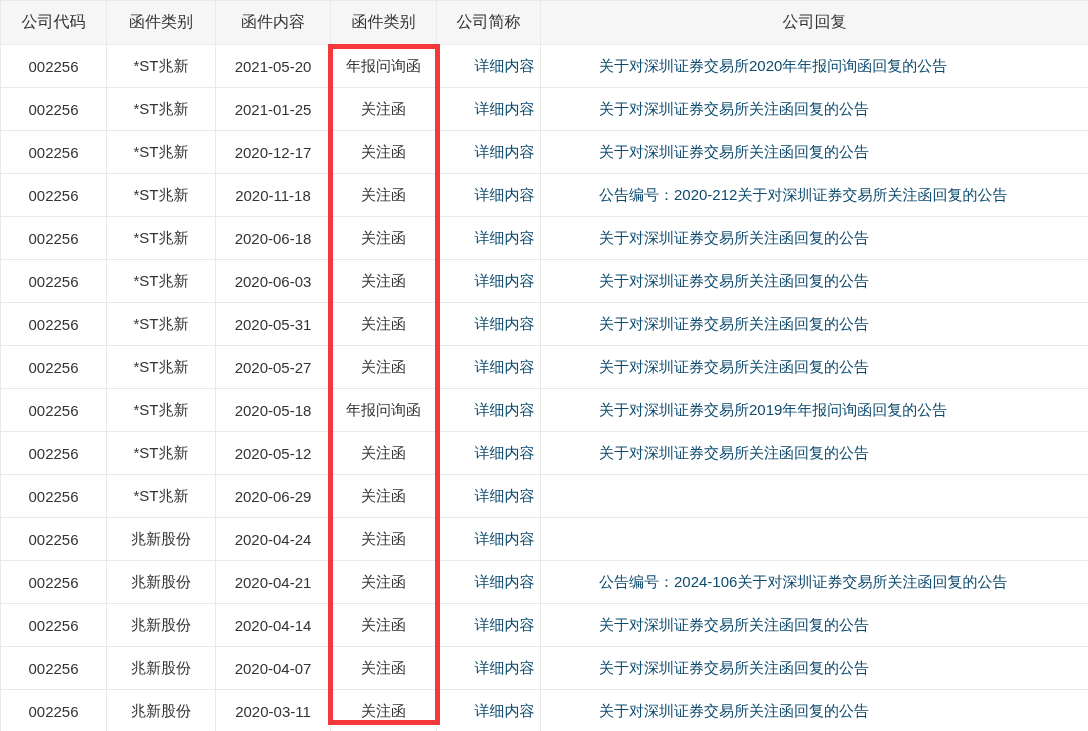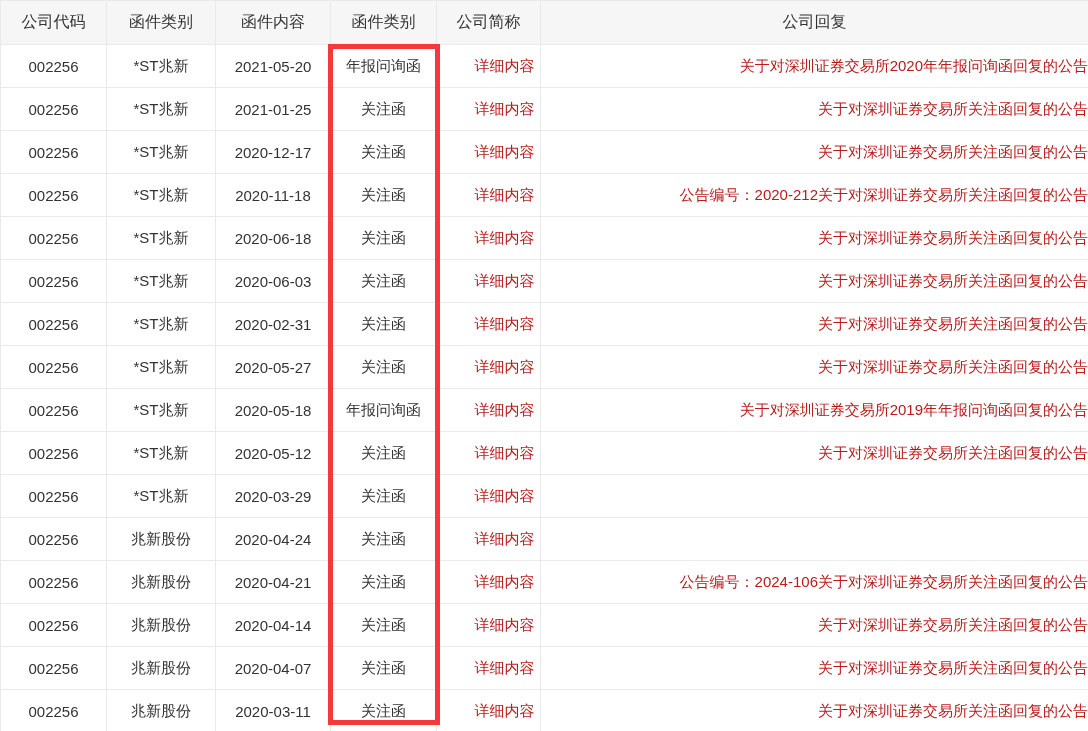--- a/index.html
+++ b/index.html
@@ -24,25 +24,25 @@
   }
   thead th{
     background:#f6f6f6;
     font-size:16px;
     font-weight:400;
     height:43px;
     color:#333333;
     margin-top:25px;
   }
   td.reply-cell{
-    text-align:right;
-    padding-left:19px;
+    text-align:left;
+    padding-left:26px;
   }
   .link{
-    color:#b91c1c;
+    color:#0c4a6e;
     text-decoration:none;
     cursor:pointer;
     margin-left:32px;
   }
   .highlight-rect{
     position:absolute;
     left:328px;
     top:44px;
     width:112px;
     height:681px;
@@ -143,21 +143,21 @@
     <td>
       <a class="link">详细内容</a>
     </td>
     <td class="reply-cell">
       <a class="link">关于对深圳证券交易所关注函回复的公告</a>
     </td>
   </tr>
         <tr>
     <td>002256</td>
     <td>*ST兆新</td>
-    <td>2020-02-31</td>
+    <td>2020-05-31</td>
     <td>关注函</td>
     <td>
       <a class="link">详细内容</a>
     </td>
     <td class="reply-cell">
       <a class="link">关于对深圳证券交易所关注函回复的公告</a>
     </td>
   </tr>
         <tr>
     <td>002256</td>
@@ -191,21 +191,21 @@
     <td>
       <a class="link">详细内容</a>
     </td>
     <td class="reply-cell">
       <a class="link">关于对深圳证券交易所关注函回复的公告</a>
     </td>
   </tr>
         <tr>
     <td>002256</td>
     <td>*ST兆新</td>
-    <td>2020-03-29</td>
+    <td>2020-06-29</td>
     <td>关注函</td>
     <td>
       <a class="link">详细内容</a>
     </td>
     <td class="reply-cell">
       
     </td>
   </tr>
         <tr>
     <td>002256</td>

